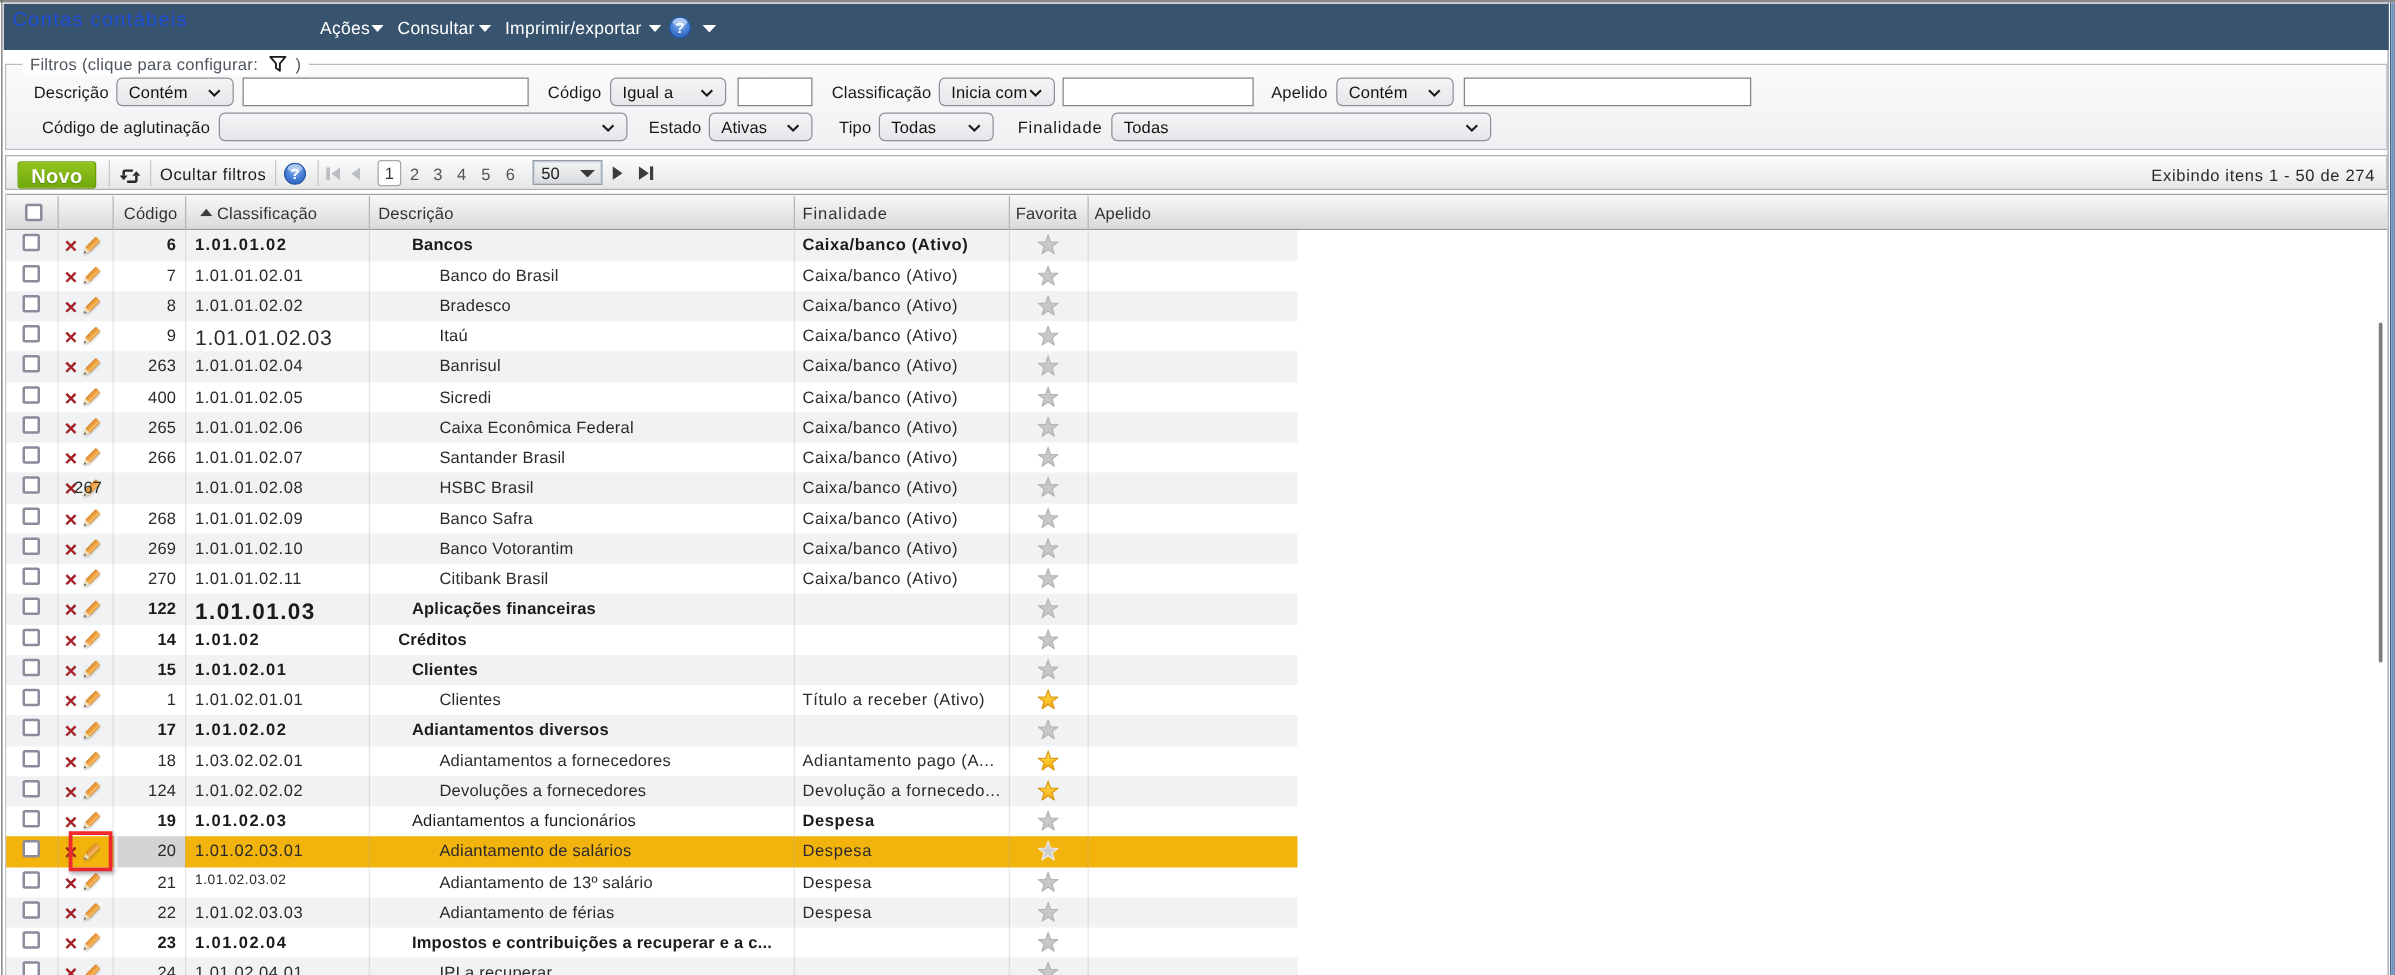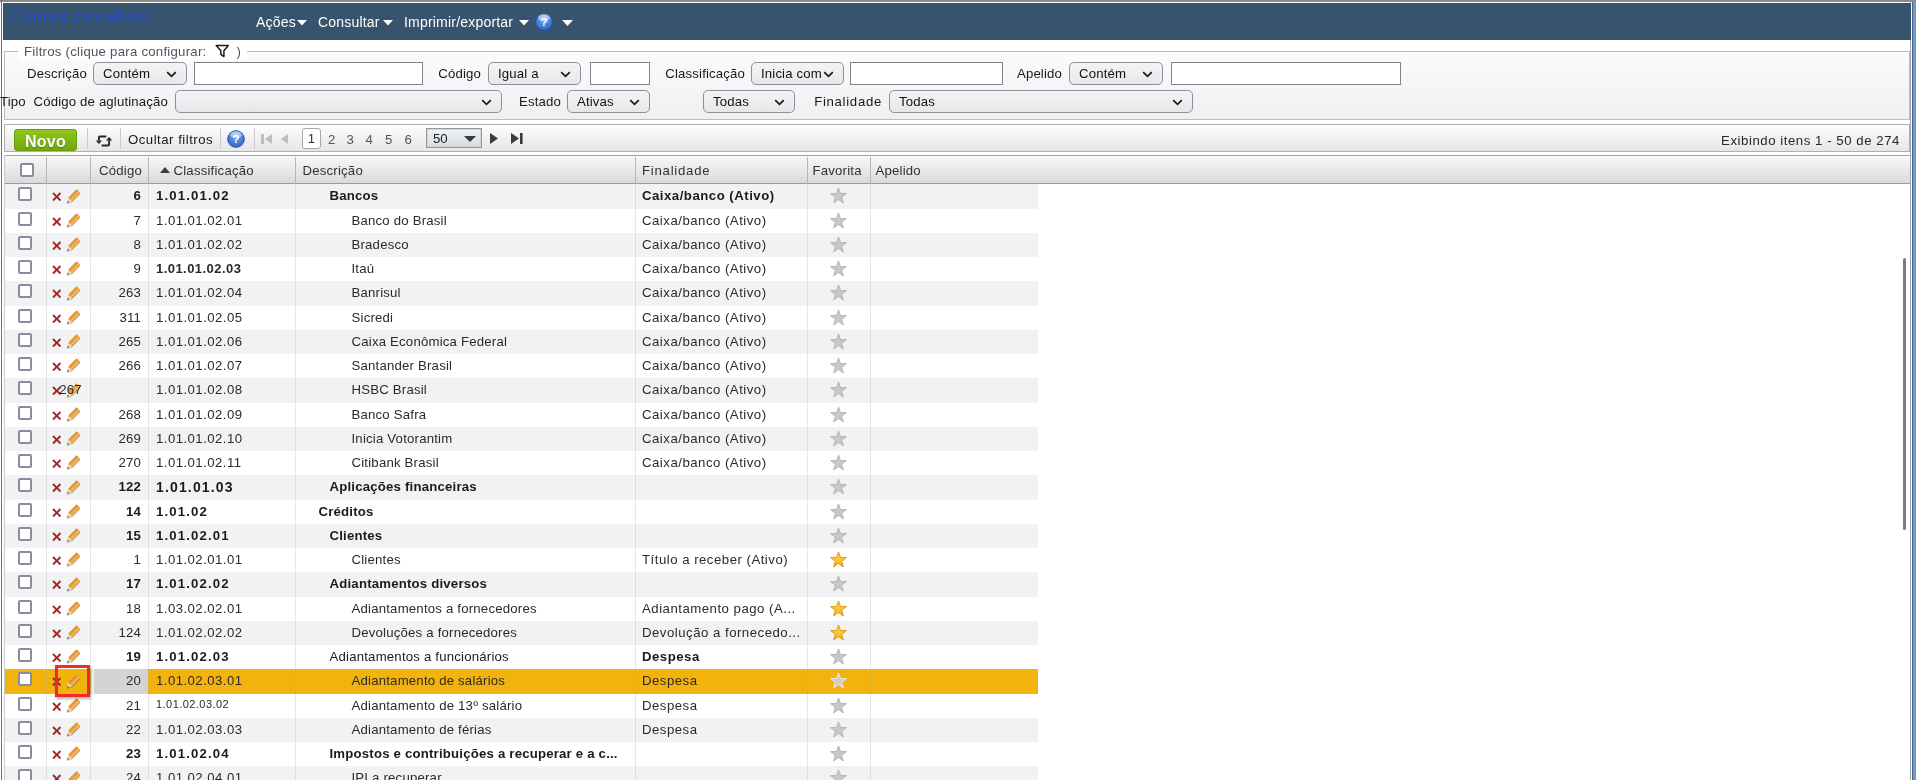--- a/index.html
+++ b/index.html
@@ -131,21 +131,21 @@
   </div>
 <div style="position:absolute;left:0;top:94px;width:561px;text-align:right;font-size:13.2px;color:#16181b;letter-spacing:0.15px;white-space:nowrap">Estado</div>
 <div class="sel" style="left:567px;top:89.5px;width:83px">
     <span>Ativas</span>
     <div class="ch">
       <svg width="11" height="7" viewBox="0 0 11 7" style="display:block">
         <path d="M1.2,1.2 L5.5,5.4 L9.8,1.2" fill="none" stroke="#1a1a1a" stroke-width="1.7"></path>
       </svg>
     </div>
   </div>
-<div style="position:absolute;left:0;top:94px;width:697px;font-size:13.2px;color:#16181b;letter-spacing:0.15px;white-space:nowrap">Tipo</div>
+<div style="position:absolute;left:0;top:94px;width:697px;text-align:right;font-size:13.2px;color:#16181b;letter-spacing:0.15px;white-space:nowrap">Tipo</div>
 <div class="sel" style="left:703px;top:89.5px;width:92px">
     <span>Todas</span>
     <div class="ch">
       <svg width="11" height="7" viewBox="0 0 11 7" style="display:block">
         <path d="M1.2,1.2 L5.5,5.4 L9.8,1.2" fill="none" stroke="#1a1a1a" stroke-width="1.7"></path>
       </svg>
     </div>
   </div>
 <div style="position:absolute;left:0;top:94px;width:882px;text-align:right;font-size:13.2px;color:#16181b;letter-spacing:0.7px;white-space:nowrap">Finalidade</div>
 <div class="sel" style="left:889px;top:89.5px;width:304px">
@@ -322,21 +322,21 @@
     <svg width="19" height="19" viewBox="0 0 19 19" style="display:block;filter:drop-shadow(0.6px 1px 0.7px rgba(60,60,60,0.35))">
       <g transform="rotate(45 9 8.8)">
         <rect x="6.3" y="-0.6" width="5.2" height="12.2" rx="0.8" fill="url(#gpen)"></rect>
         <rect x="8.55" y="-0.6" width="0.8" height="12.2" fill="#dd8a26" opacity="0.6"></rect>
         <polygon points="6.3,11.6 11.5,11.6 9.0,15.9" fill="#f2e0b8"></polygon>
         <polygon points="8.2,13.85 9.9,13.85 9.0,15.9" fill="#4a4a4a"></polygon>
       </g>
     </svg>
   </div>
 <div style="position:absolute;left:0;top:261.175px;width:141px;text-align:right;font-size:13.2px;font-weight:normal;color:#2a2a2a;letter-spacing:0.2px">9</div>
-<div style="position:absolute;left:156px;top:261.175px;font-size:13px;font-weight:bold;color:#2a2a2a;letter-spacing:0.45px;white-space:nowrap">1.01.01.02.03</div>
+<div style="position:absolute;left:156px;top:261.175px;font-size:17px;font-weight:normal;color:#2a2a2a;letter-spacing:0.45px;white-space:nowrap">1.01.01.02.03</div>
 <div style="position:absolute;left:351.5px;top:261.175px;font-size:13.2px;font-weight:normal;color:#2a2a2a;letter-spacing:0.2px;white-space:nowrap">Itaú</div>
 <div style="position:absolute;left:642px;top:261.175px;font-size:13.2px;font-weight:normal;color:#2a2a2a;letter-spacing:0.5px;white-space:nowrap">Caixa/banco (Ativo)</div>
 <div style="position:absolute;left:829.5px;top:260.175px">
     <svg width="17" height="18" viewBox="0 0 17 18" style="display:block">
       <path d="M8.50,0.90 L10.44,6.53 L16.39,6.64 L11.64,10.22 L13.38,15.91 L8.50,12.50 L3.62,15.91 L5.36,10.22 L0.61,6.64 L6.56,6.53 Z" fill="#c8c8ca" stroke="#b5b5b7" stroke-width="1" stroke-linejoin="round"></path>
     </svg>
   </div>
 <div style="position:absolute;left:4px;top:281.3px;width:1034px;height:24.25px;background:#f1f2f4"></div>
 <div style="position:absolute;left:17.5px;top:284.425px;width:14px;height:14px;border:2px solid #8b8b9b;border-radius:2px;background:#fff"></div>
 <div style="position:absolute;left:51.6px;top:289.325px">
@@ -372,21 +372,21 @@
 <div style="position:absolute;left:63.1px;top:309.77500000000003px">
     <svg width="19" height="19" viewBox="0 0 19 19" style="display:block;filter:drop-shadow(0.6px 1px 0.7px rgba(60,60,60,0.35))">
       <g transform="rotate(45 9 8.8)">
         <rect x="6.3" y="-0.6" width="5.2" height="12.2" rx="0.8" fill="url(#gpen)"></rect>
         <rect x="8.55" y="-0.6" width="0.8" height="12.2" fill="#dd8a26" opacity="0.6"></rect>
         <polygon points="6.3,11.6 11.5,11.6 9.0,15.9" fill="#f2e0b8"></polygon>
         <polygon points="8.2,13.85 9.9,13.85 9.0,15.9" fill="#4a4a4a"></polygon>
       </g>
     </svg>
   </div>
-<div style="position:absolute;left:0;top:309.675px;width:141px;text-align:right;font-size:13.2px;font-weight:normal;color:#2a2a2a;letter-spacing:0.2px">311</div>
+<div style="position:absolute;left:0;top:309.675px;width:141px;text-align:right;font-size:13.2px;font-weight:normal;color:#2a2a2a;letter-spacing:0.2px">400</div>
 <div style="position:absolute;left:156px;top:309.675px;font-size:13.2px;font-weight:normal;color:#2a2a2a;letter-spacing:0.45px;white-space:nowrap">1.01.01.02.05</div>
 <div style="position:absolute;left:351.5px;top:309.675px;font-size:13.2px;font-weight:normal;color:#2a2a2a;letter-spacing:0.2px;white-space:nowrap">Sicredi</div>
 <div style="position:absolute;left:642px;top:309.675px;font-size:13.2px;font-weight:normal;color:#2a2a2a;letter-spacing:0.5px;white-space:nowrap">Caixa/banco (Ativo)</div>
 <div style="position:absolute;left:829.5px;top:308.675px">
     <svg width="17" height="18" viewBox="0 0 17 18" style="display:block">
       <path d="M8.50,0.90 L10.44,6.53 L16.39,6.64 L11.64,10.22 L13.38,15.91 L8.50,12.50 L3.62,15.91 L5.36,10.22 L0.61,6.64 L6.56,6.53 Z" fill="#c8c8ca" stroke="#b5b5b7" stroke-width="1" stroke-linejoin="round"></path>
     </svg>
   </div>
 <div style="position:absolute;left:4px;top:329.8px;width:1034px;height:24.25px;background:#f1f2f4"></div>
 <div style="position:absolute;left:17.5px;top:332.925px;width:14px;height:14px;border:2px solid #8b8b9b;border-radius:2px;background:#fff"></div>
@@ -502,21 +502,21 @@
       <g transform="rotate(45 9 8.8)">
         <rect x="6.3" y="-0.6" width="5.2" height="12.2" rx="0.8" fill="url(#gpen)"></rect>
         <rect x="8.55" y="-0.6" width="0.8" height="12.2" fill="#dd8a26" opacity="0.6"></rect>
         <polygon points="6.3,11.6 11.5,11.6 9.0,15.9" fill="#f2e0b8"></polygon>
         <polygon points="8.2,13.85 9.9,13.85 9.0,15.9" fill="#4a4a4a"></polygon>
       </g>
     </svg>
   </div>
 <div style="position:absolute;left:0;top:430.925px;width:141px;text-align:right;font-size:13.2px;font-weight:normal;color:#2a2a2a;letter-spacing:0.2px">269</div>
 <div style="position:absolute;left:156px;top:430.925px;font-size:13.2px;font-weight:normal;color:#2a2a2a;letter-spacing:0.45px;white-space:nowrap">1.01.01.02.10</div>
-<div style="position:absolute;left:351.5px;top:430.925px;font-size:13.2px;font-weight:normal;color:#2a2a2a;letter-spacing:0.2px;white-space:nowrap">Inicia Votorantim</div>
+<div style="position:absolute;left:351.5px;top:430.925px;font-size:13.2px;font-weight:normal;color:#2a2a2a;letter-spacing:0.2px;white-space:nowrap">Banco Votorantim</div>
 <div style="position:absolute;left:642px;top:430.925px;font-size:13.2px;font-weight:normal;color:#2a2a2a;letter-spacing:0.5px;white-space:nowrap">Caixa/banco (Ativo)</div>
 <div style="position:absolute;left:829.5px;top:429.925px">
     <svg width="17" height="18" viewBox="0 0 17 18" style="display:block">
       <path d="M8.50,0.90 L10.44,6.53 L16.39,6.64 L11.64,10.22 L13.38,15.91 L8.50,12.50 L3.62,15.91 L5.36,10.22 L0.61,6.64 L6.56,6.53 Z" fill="#c8c8ca" stroke="#b5b5b7" stroke-width="1" stroke-linejoin="round"></path>
     </svg>
   </div>
 <div style="position:absolute;left:17.5px;top:454.175px;width:14px;height:14px;border:2px solid #8b8b9b;border-radius:2px;background:#fff"></div>
 <div style="position:absolute;left:51.6px;top:459.075px">
     <svg width="9.5" height="9.5" viewBox="0 0 11 11" style="display:block">
       <path d="M2,0.7 L5.5,4.2 L9,0.7 L10.3,2 L6.8,5.5 L10.3,9 L9,10.3 L5.5,6.8 L2,10.3 L0.7,9 L4.2,5.5 L0.7,2 Z" fill="#a81e23" stroke="#8f181d" stroke-width="0.5" stroke-linejoin="round"></path>
@@ -552,21 +552,21 @@
     <svg width="19" height="19" viewBox="0 0 19 19" style="display:block;filter:drop-shadow(0.6px 1px 0.7px rgba(60,60,60,0.35))">
       <g transform="rotate(45 9 8.8)">
         <rect x="6.3" y="-0.6" width="5.2" height="12.2" rx="0.8" fill="url(#gpen)"></rect>
         <rect x="8.55" y="-0.6" width="0.8" height="12.2" fill="#dd8a26" opacity="0.6"></rect>
         <polygon points="6.3,11.6 11.5,11.6 9.0,15.9" fill="#f2e0b8"></polygon>
         <polygon points="8.2,13.85 9.9,13.85 9.0,15.9" fill="#4a4a4a"></polygon>
       </g>
     </svg>
   </div>
 <div style="position:absolute;left:0;top:479.425px;width:141px;text-align:right;font-size:13.2px;font-weight:bold;color:#1b1b1b;letter-spacing:0.2px">122</div>
-<div style="position:absolute;left:156px;top:479.425px;font-size:14px;font-weight:bold;color:#1b1b1b;letter-spacing:1.15px;white-space:nowrap">1.01.01.03</div>
+<div style="position:absolute;left:156px;top:479.425px;font-size:18px;font-weight:bold;color:#1b1b1b;letter-spacing:1.15px;white-space:nowrap">1.01.01.03</div>
 <div style="position:absolute;left:329.5px;top:479.425px;font-size:13.2px;font-weight:bold;color:#1b1b1b;letter-spacing:0.2px;white-space:nowrap">Aplicações financeiras</div>
 <div style="position:absolute;left:829.5px;top:478.425px">
     <svg width="17" height="18" viewBox="0 0 17 18" style="display:block">
       <path d="M8.50,0.90 L10.44,6.53 L16.39,6.64 L11.64,10.22 L13.38,15.91 L8.50,12.50 L3.62,15.91 L5.36,10.22 L0.61,6.64 L6.56,6.53 Z" fill="#c8c8ca" stroke="#b5b5b7" stroke-width="1" stroke-linejoin="round"></path>
     </svg>
   </div>
 <div style="position:absolute;left:17.5px;top:502.675px;width:14px;height:14px;border:2px solid #8b8b9b;border-radius:2px;background:#fff"></div>
 <div style="position:absolute;left:51.6px;top:507.575px">
     <svg width="9.5" height="9.5" viewBox="0 0 11 11" style="display:block">
       <path d="M2,0.7 L5.5,4.2 L9,0.7 L10.3,2 L6.8,5.5 L10.3,9 L9,10.3 L5.5,6.8 L2,10.3 L0.7,9 L4.2,5.5 L0.7,2 Z" fill="#a81e23" stroke="#8f181d" stroke-width="0.5" stroke-linejoin="round"></path>

